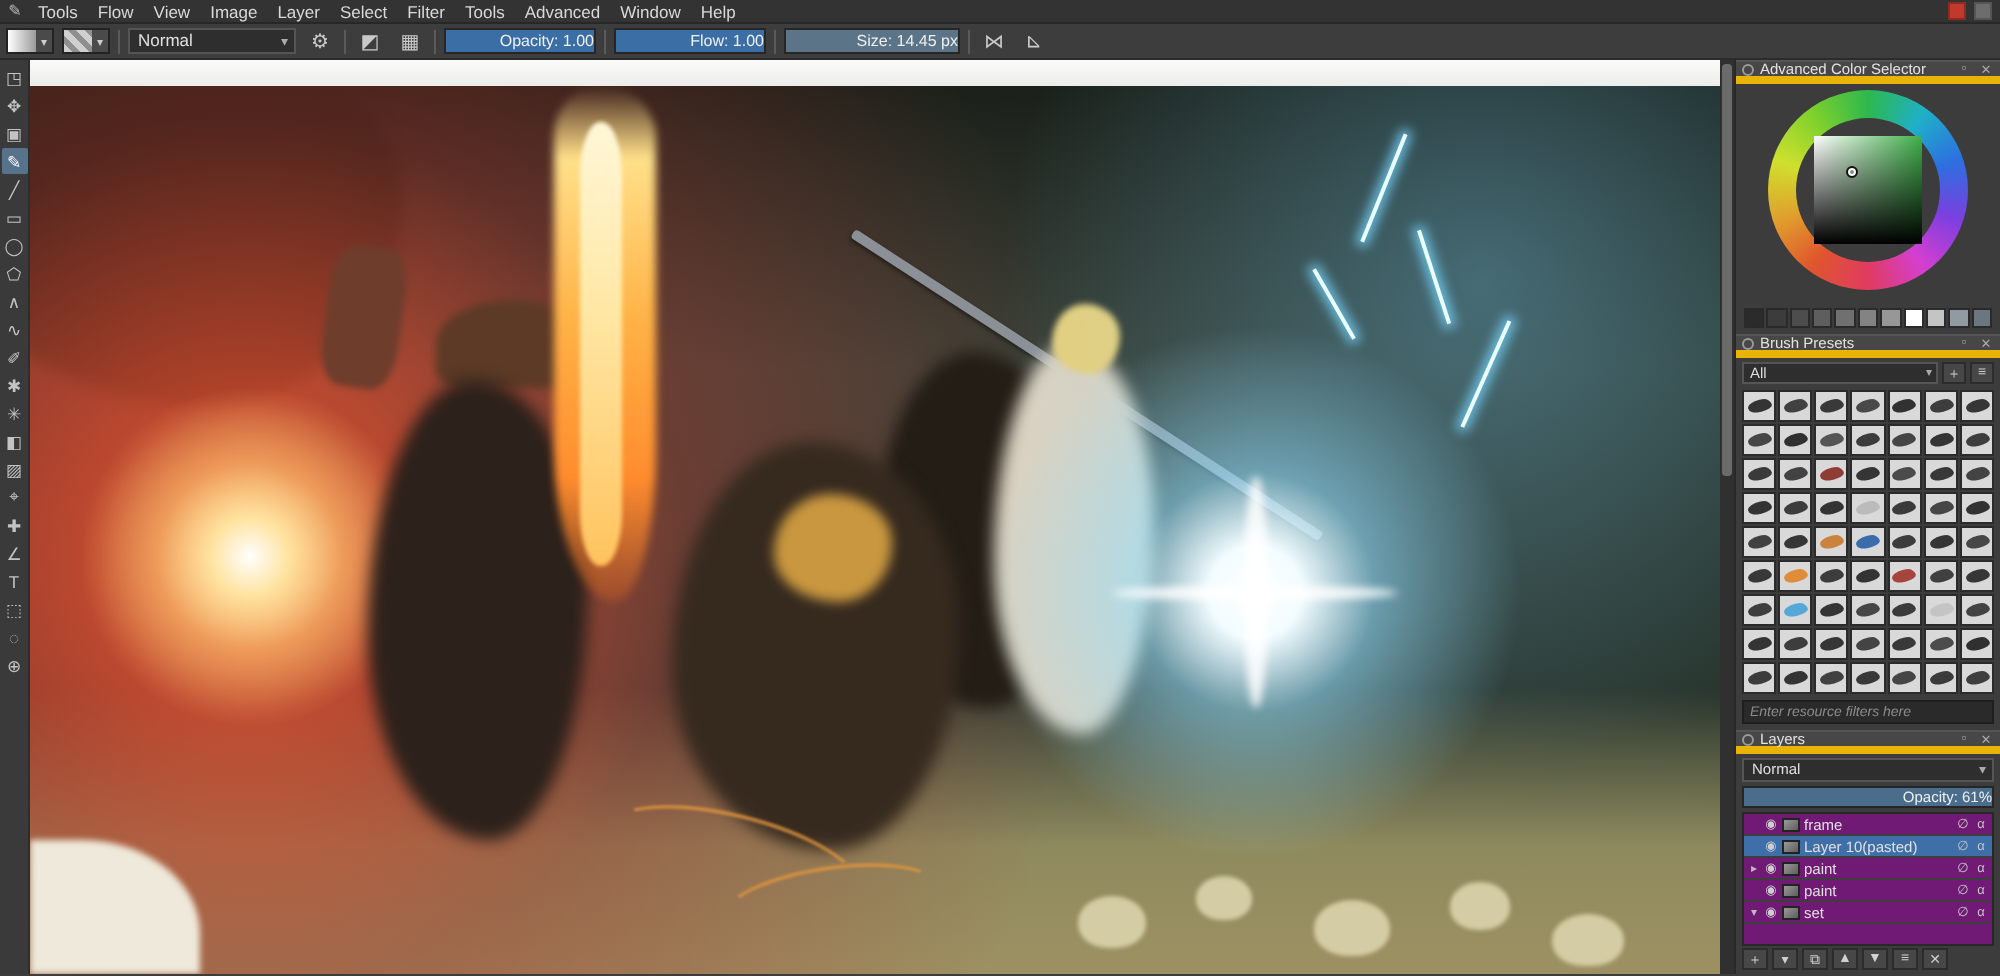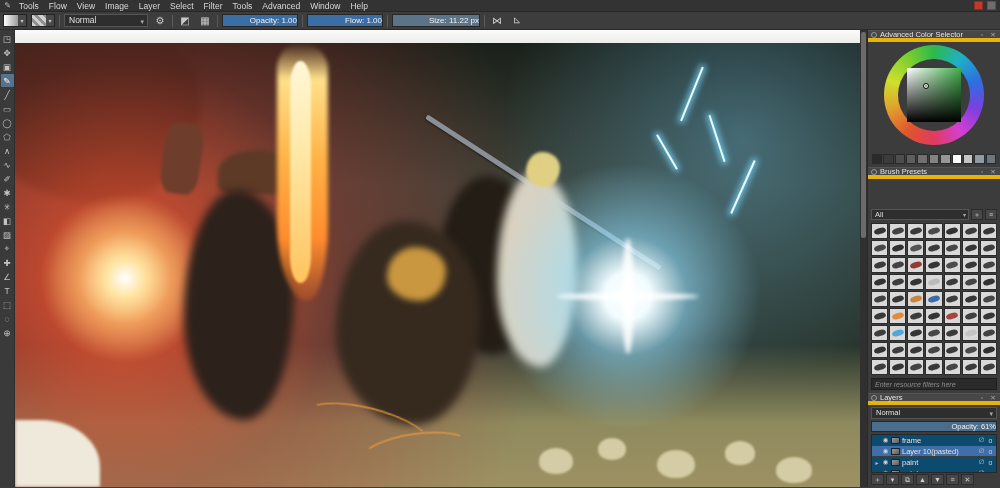--- a/index.html
+++ b/index.html
@@ -128,21 +128,21 @@
   .wheel .hole { position:absolute; inset:14px; border-radius:50%; background:#3c3c3c; }
   .svbox { position:absolute; left:50%; top:50%; transform:translate(-50%,-50%);
     width:54px; height:54px;
     background:linear-gradient(to top,#000, rgba(0,0,0,0)), linear-gradient(to right,#ffffff,#3fae49); }
   .svbox .cursor { position:absolute; left:30%; top:28%; width:6px; height:6px;
     border:1px solid #111; border-radius:50%; box-shadow:0 0 0 1px #fff inset; }
   .swatchrow { display:flex; height:10px; margin:0 4px 3px; gap:1px; }
   .csw { flex:1; border:1px solid #2a2a2a; }
 
   
-  .preset-toolbar { display:flex; align-items:center; gap:2px; padding:2px 3px;margin-top:28px; }
+  .preset-toolbar { display:flex; align-items:center; gap:2px; padding:2px 3px; }
   .all-combo { position:relative; flex:1; height:11px; background:#2e2e2e; border:1px solid #555;
     font-size:7.5px; line-height:9px; padding:0 10px 0 3px; color:#ddd; }
   .all-combo::after { content:"▾"; position:absolute; right:2px; top:1px; font-size:6px; color:#aaa; }
   .pbtn { width:12px; height:11px; background:#474747; border:1px solid #2c2c2c; color:#ccc;
     font-size:7px; display:flex; align-items:center; justify-content:center; }
   .preset-grid { display:grid; grid-template-columns:repeat(7,1fr); gap:1px; padding:1px 3px; }
   .bcell { position:relative; height:16px; background:#d9d9d9; border:1px solid #2b2b2b; overflow:hidden; }
   .bstroke { position:absolute; left:12%; right:12%; top:28%; bottom:26%;
     border-radius:60% 40% 55% 45% / 50% 60% 40% 50%; transform:rotate(-12deg); opacity:.92; }
   .resfilter { display:block; width:calc(100% - 6px); margin:2px 3px 3px; height:12px;
@@ -151,21 +151,21 @@
   .resfilter::placeholder { color:#8b8b8b; }
 
   
   .layers-docker { flex:1; display:flex; flex-direction:column; min-height:0; }
   .blend-row { padding:2px 3px 1px; }
   .blend-row .combo { width:100%; min-width:0; height:12px; font-size:7.5px; line-height:10px; }
   .opacity-row { padding:1px 3px 2px; }
   .opacity-row .slider { height:11px; width:100%; }
   .opacity-row .slabel { line-height:9px; font-size:7.5px; }
   .opacity-row .fill { background:#4a6d8c; }
-  .layer-list { flex:1; margin:0 3px; background:#0c4a6e; border:1px solid #282828; overflow:hidden; }
+  .layer-list { flex:1; margin:0 3px; background:#701a75; border:1px solid #282828; overflow:hidden; }
   .lrow { height:11px; display:flex; align-items:center; gap:2px; padding:0 2px;
     font-size:7.5px; color:#e0e0e0; border-bottom:1px solid #3d3d3d; }
   .lrow.sel { background:#3f6fa8; }
   .larrow { width:6px; font-size:6px; color:#bbb; text-align:center; }
   .leye { font-size:6.5px; color:#cfcfcf; width:7px; text-align:center; }
   .lthumb { width:9px; height:7px; background:linear-gradient(135deg,#9a9a9a,#5d5d5d); border:1px solid #222; }
   .lname { flex:1; white-space:nowrap; overflow:hidden; }
   .lico { font-size:6.5px; color:#c5c5c5; width:7px; text-align:center; }
   .layer-buttons { height:14px; display:flex; align-items:center; gap:2px; padding:0 3px 1px; }
   .lbtn { width:13px; height:11px; background:#474747; border:1px solid #2c2c2c; color:#d0d0d0;
@@ -217,21 +217,21 @@
       <span class="slabel">Opacity: 1.00</span>
     </div>
     <div class="tbsep"></div>
     <div class="slider w76">
       <div class="fill" style="width:100%"></div>
       <span class="slabel">Flow: 1.00</span>
     </div>
     <div class="tbsep"></div>
     <div class="slider w88">
       <div class="fill size" style="width:100%"></div>
-      <span class="slabel">Size: 11.22 px</span>
+      <span class="slabel">Size: 14.45 px</span>
     </div>
     <div class="tbsep"></div>
     <div class="tbicon">⋈</div>
     <div class="tbicon">
         <span class="mirror-v">⊿</span>
       </div>
   </div>
 
   <div class="bodyrow">
 

